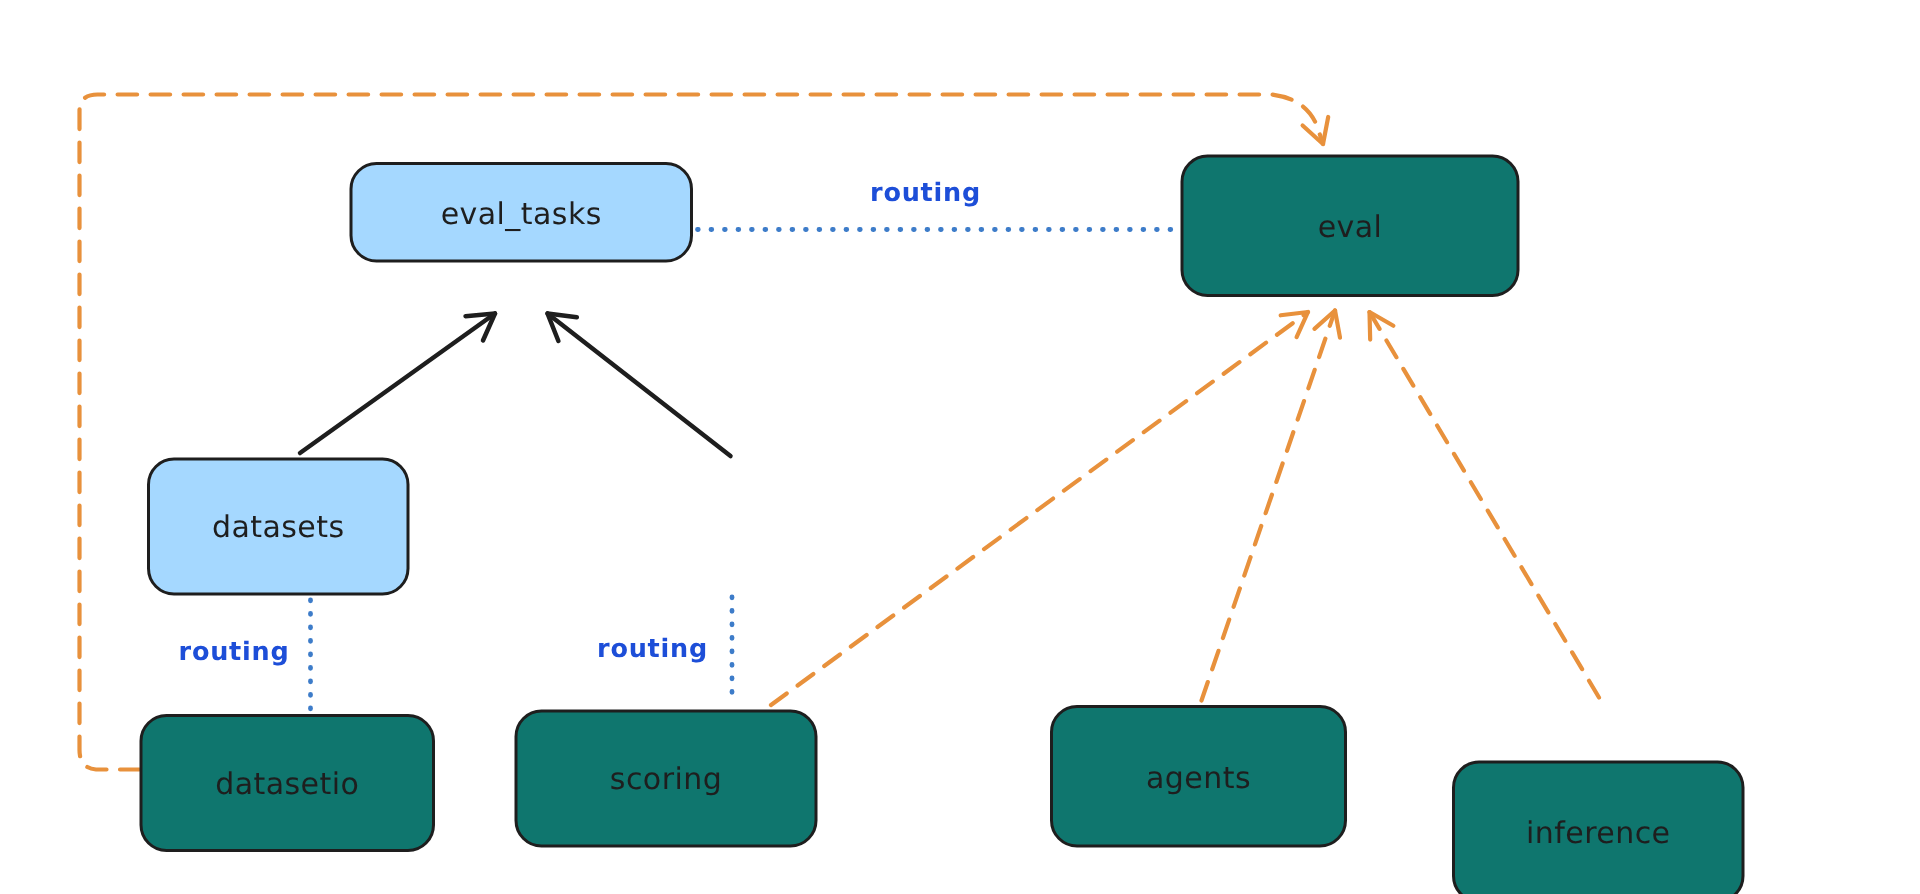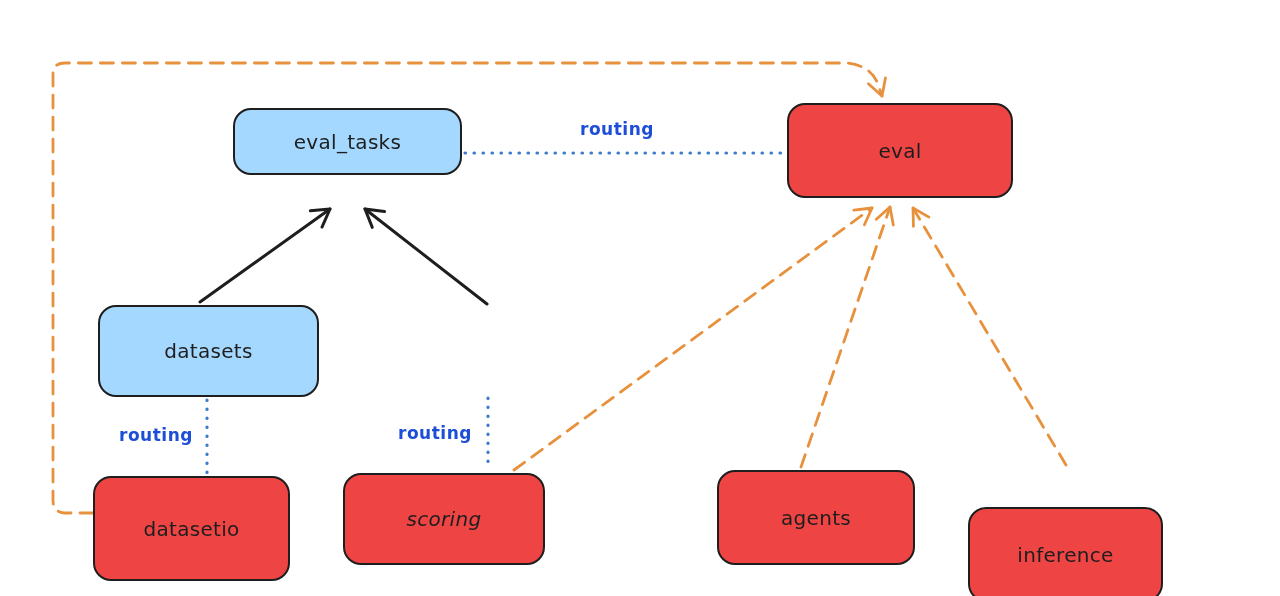--- a/index.html
+++ b/index.html
@@ -22,29 +22,29 @@
     align-items: center;
     justify-content: center;
     border: 2.5px solid #1e1e1e;
     border-radius: 18px;
     font-size: 20px;
     color: #1e1e1e;
     letter-spacing: 0.3px;
     box-sizing: border-box;
   }
   .node.blue  { background: #a5d8ff; }
-  .node.green { background: #ef4444; }
+  .node.green { background: #0f766e; }
 
   #node-eval-tasks        { left: 233px; top: 108px; width: 229px; height: 67px; }
   #node-eval              { left: 787px; top: 103px; width: 226px; height: 95px; }
-  #node-datasets          { left:  98px; top: 305px; width: 221px; height: 92px; }
+  #node-datasets          { left:  98px; top: 305px; width: 175px; height: 92px; }
   #node-scoring-functions { left: 365px; top: 303px; width: 225px; height: 93px; }
-  #node-datasetio         { left:  93px; top: 476px; width: 197px; height: 105px; }
-  #node-scoring           { left: 343px; top: 473px; width: 202px; height: 92px; font-style: italic; }
-  #node-agents            { left: 700px; top: 470px; width: 198px; height: 95px; margin-left: 17px; }
+  #node-datasetio         { left:  93px; top: 476px; width: 197px; height: 92px; }
+  #node-scoring           { left: 343px; top: 473px; width: 202px; height: 92px; }
+  #node-agents            { left: 700px; top: 470px; width: 198px; height: 95px; }
   #node-inference         { left: 968px; top: 468px; width: 195px; height: 95px; margin-top: 39px; }
 
   .edge-label {
     position: absolute;
     width: 120px;
     text-align: center;
     color: #1d4ed8;
     font-size: 17px;
     font-weight: bold;
     letter-spacing: 0.5px;

